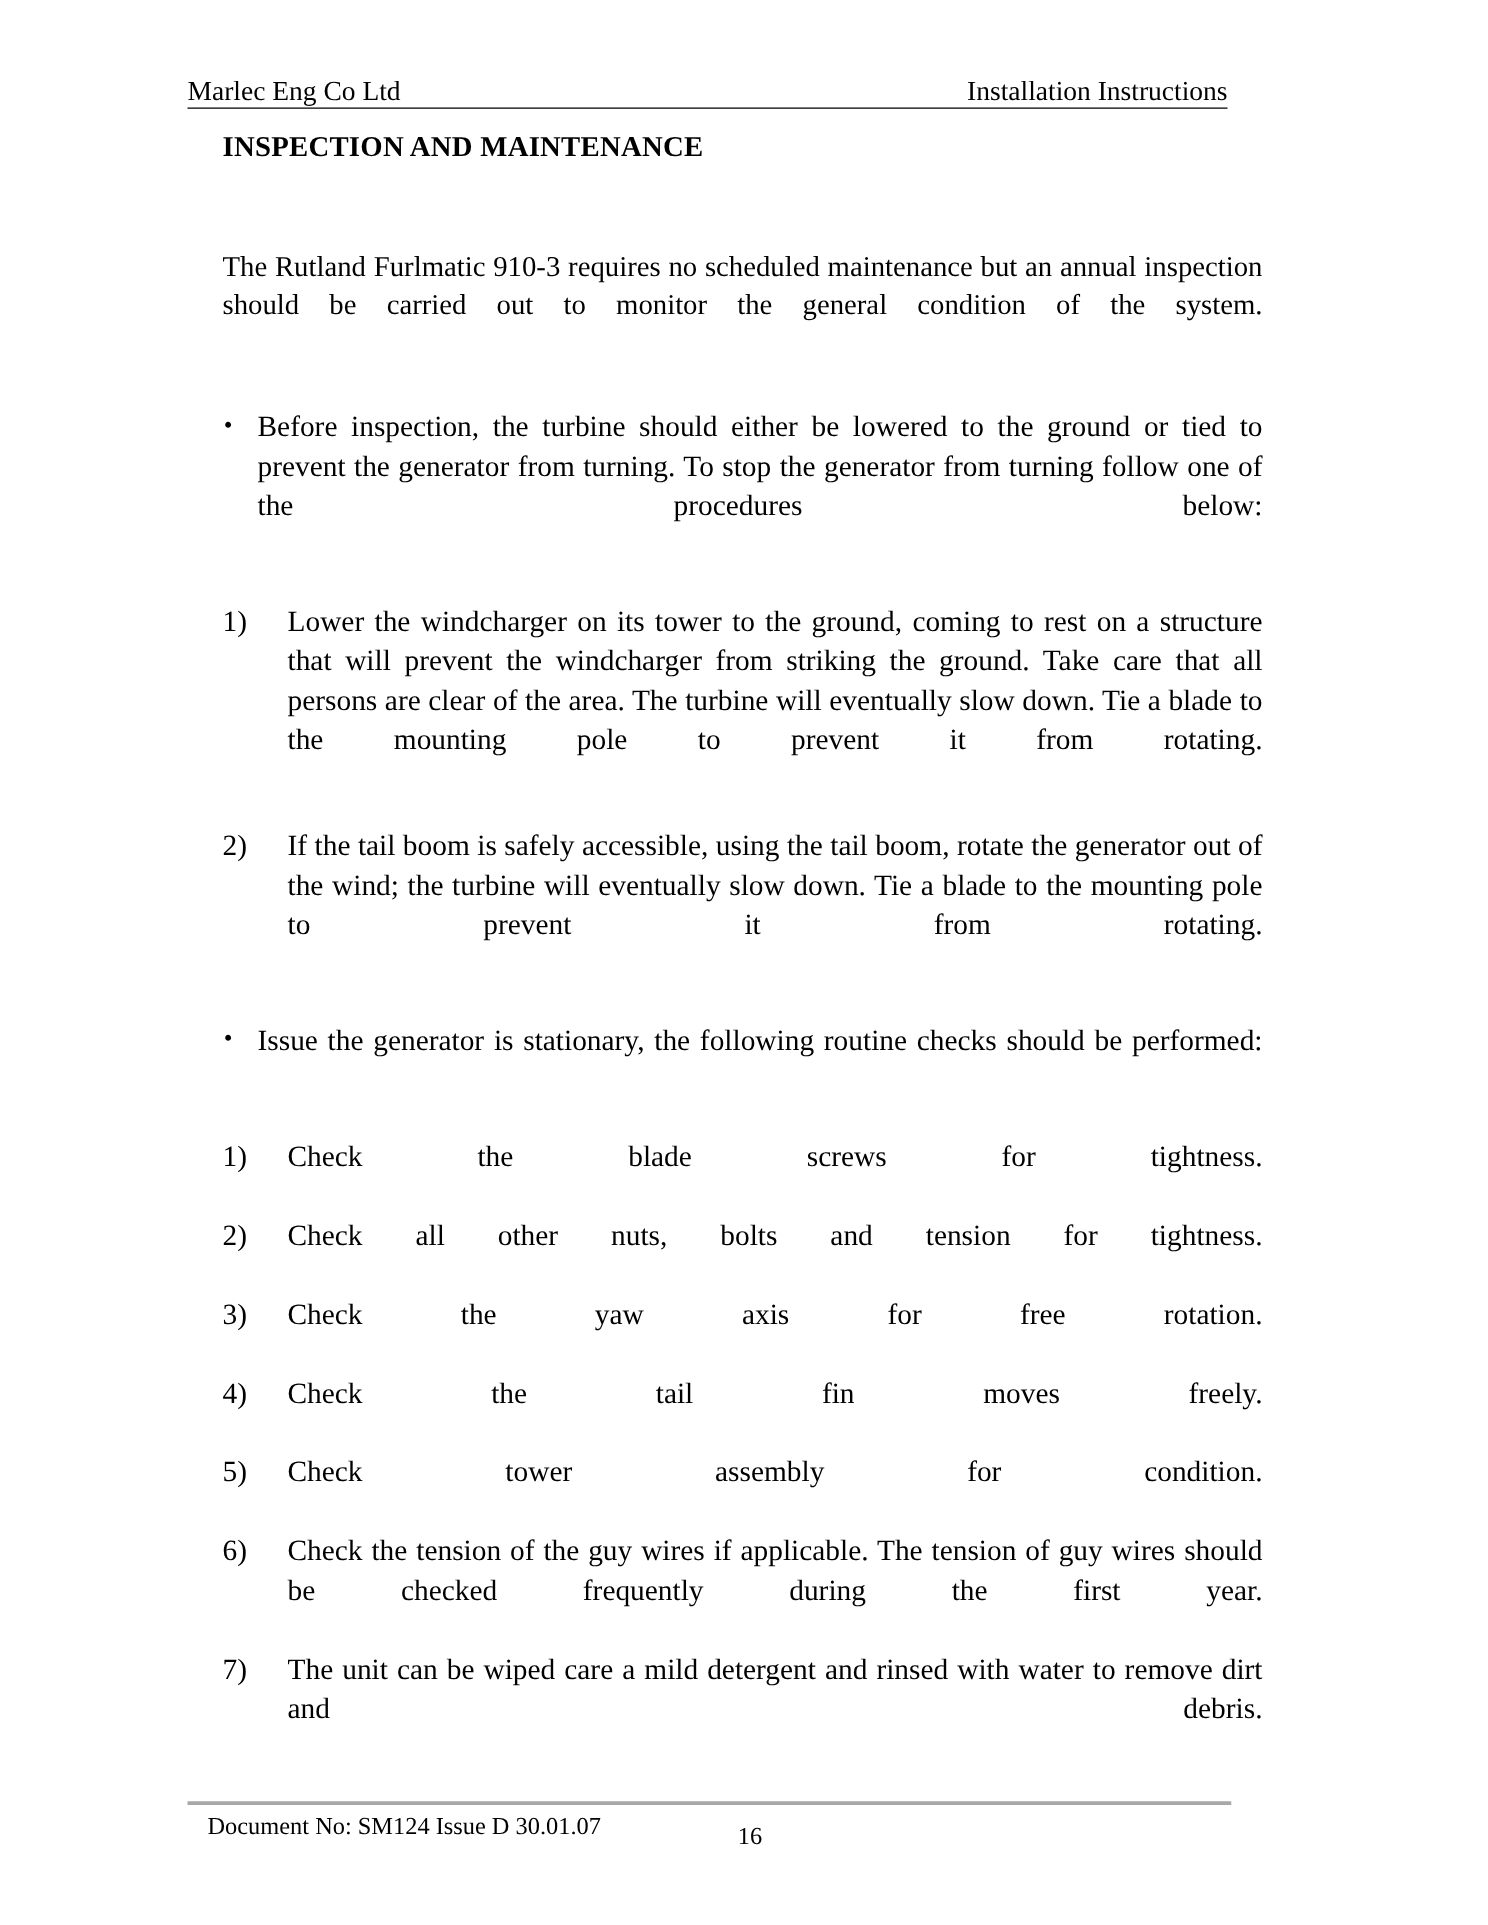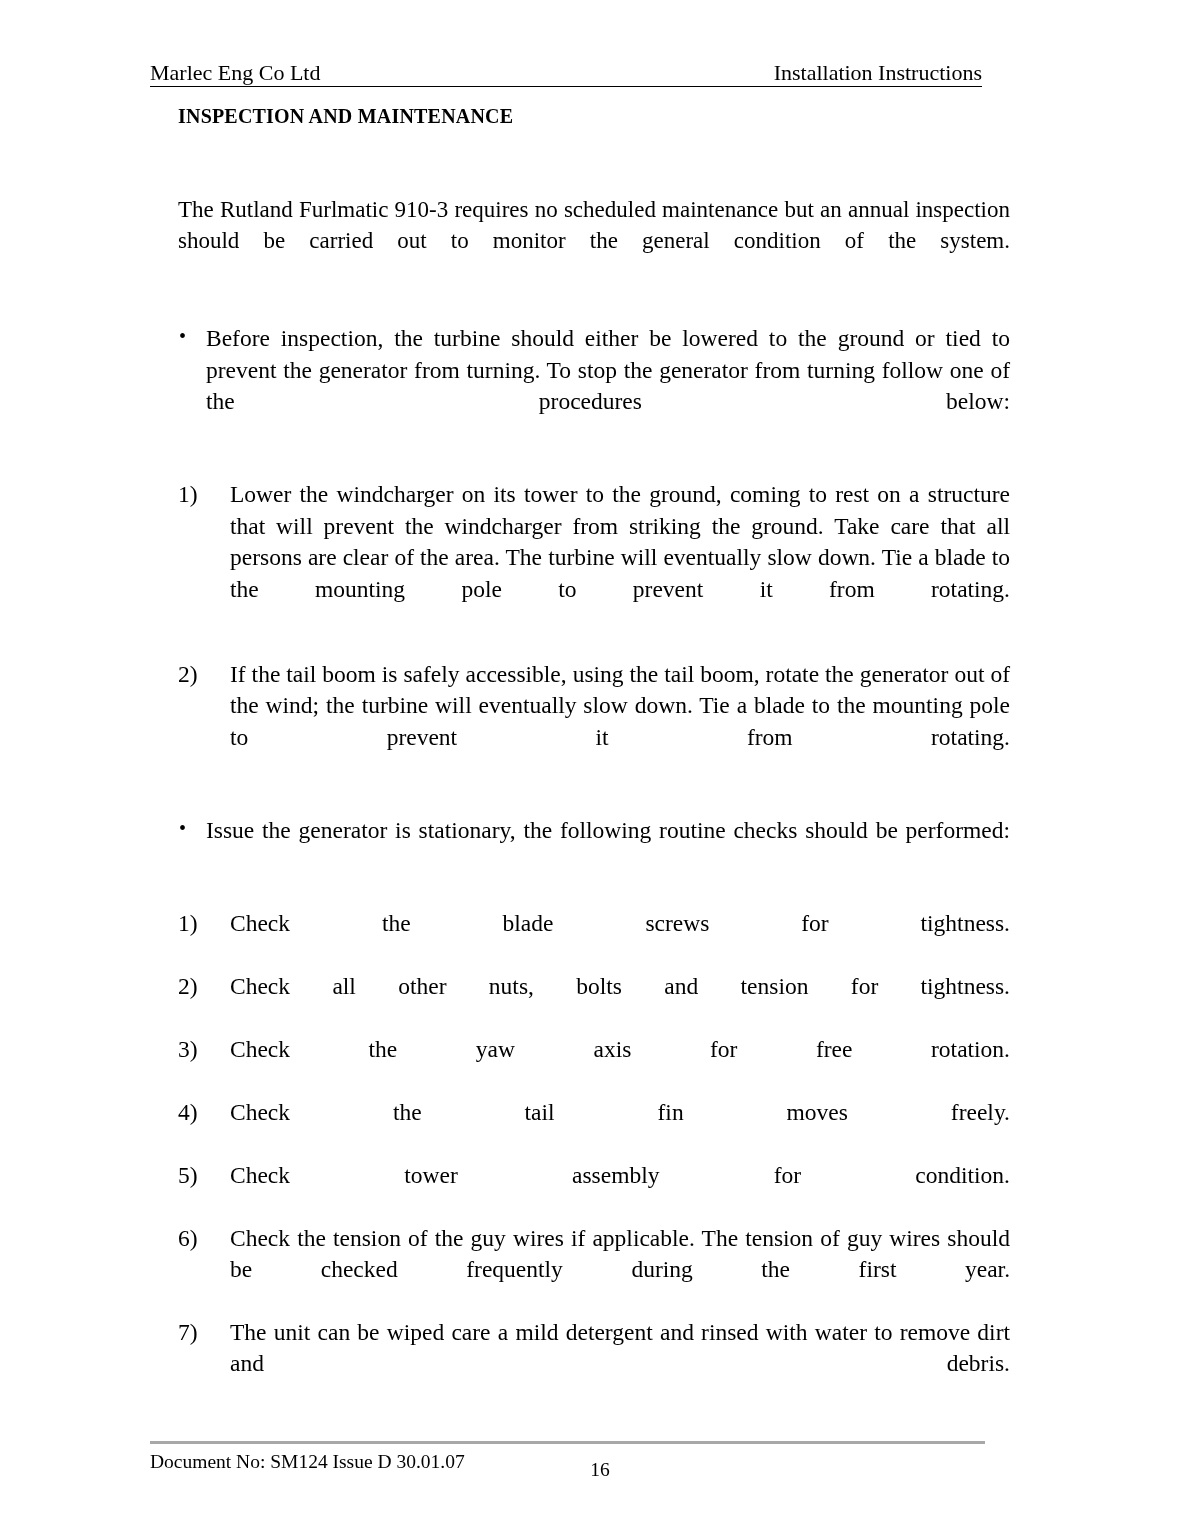--- a/index.html
+++ b/index.html
@@ -49,21 +49,21 @@
 
   
   .content {
     position: absolute;
     left: 178px;
     top: 104px;
     width: 832px;
   }
 
   .doc-heading {
-    font-size: 20px;
+    font-size: 23px;
     font-weight: bold;
     letter-spacing: 0.2px;
     line-height: 1.2;
     margin: 0;
   }
 
   .intro {
     margin: 0;
     margin-top: 67px;
     font-size: 23px;
@@ -149,21 +149,21 @@
   }
   .footer-row {
     position: relative;
     margin-top: 6px;
     height: 36px;
     font-size: 19.5px;
     line-height: 1.2;
   }
   .footer-docno {
     position: absolute;
-    left: 0;
+    left: 16px;
     top: 0;
     white-space: nowrap;
   }
   .footer-pageno {
     position: absolute;
     left: 0;
     top: 8px;
     width: 900px;
     text-align: center;
     font-size: 19.5px;

